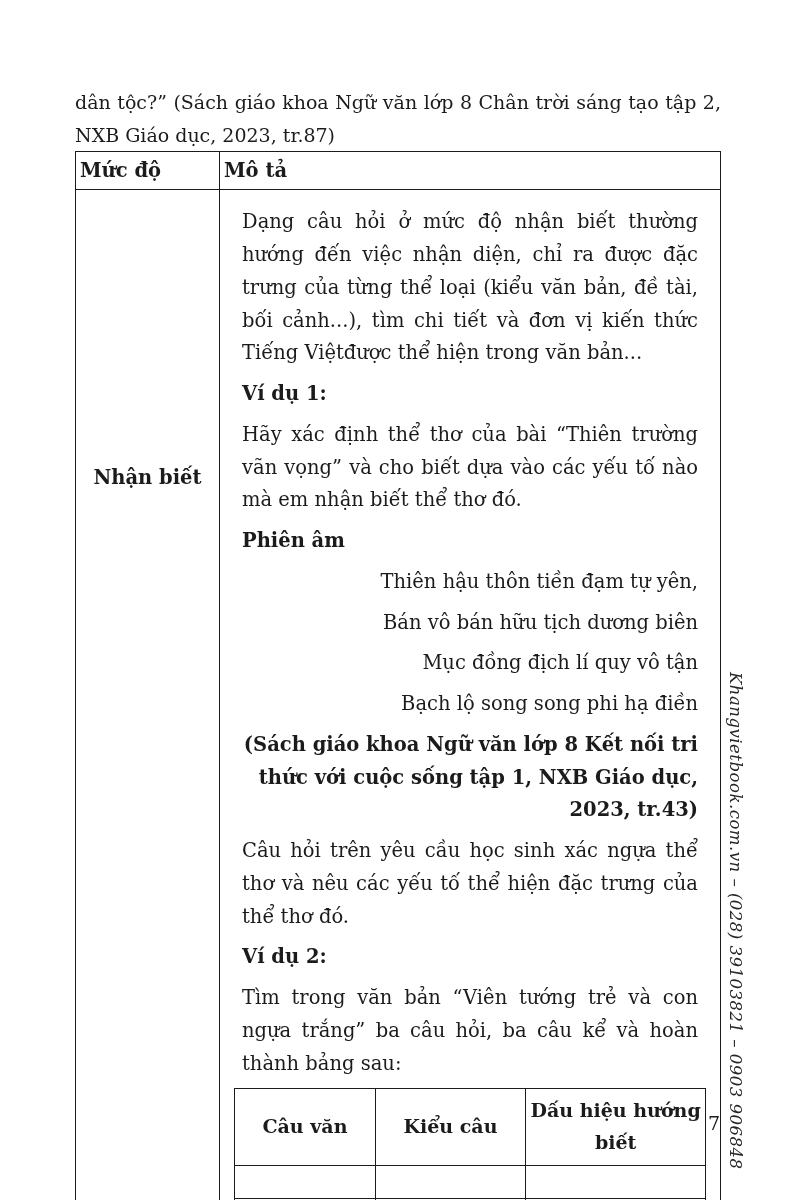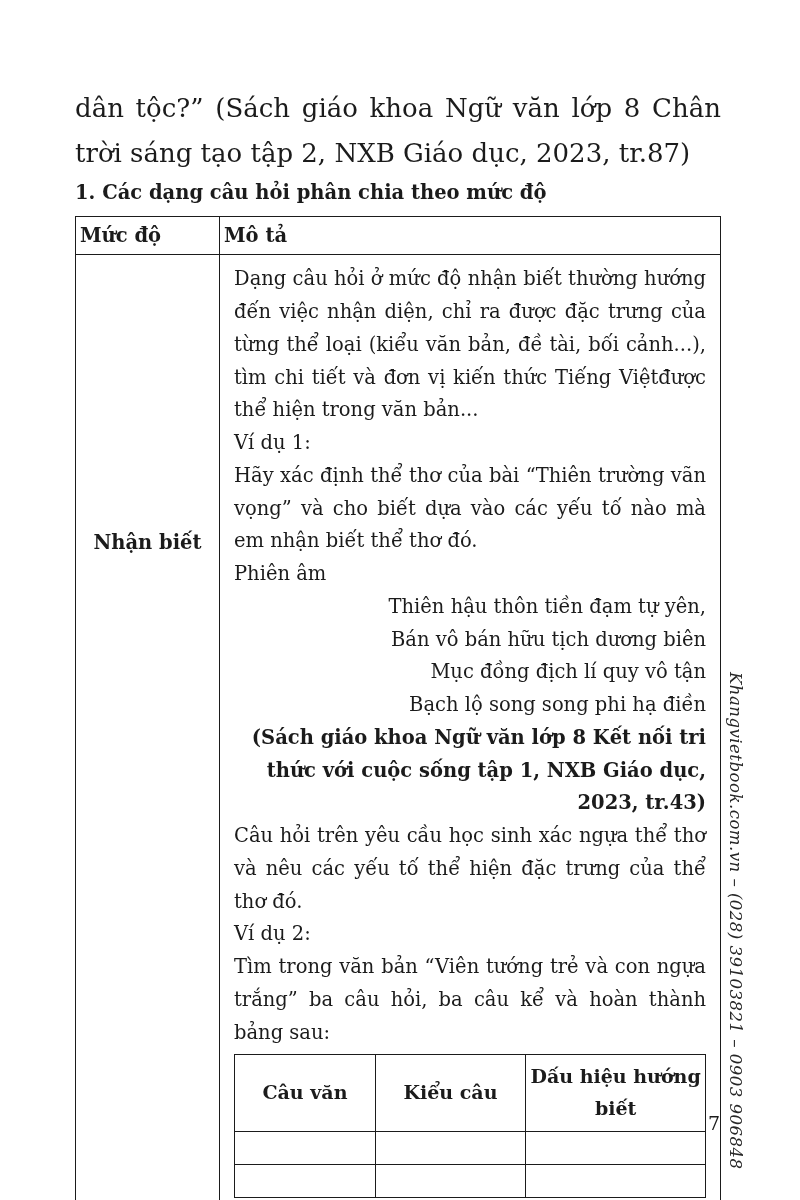--- a/index.html
+++ b/index.html
@@ -20,21 +20,21 @@
     inset: 0;
   }
   .content {
     position: absolute;
     left: 75px;
     top: 86px;
     width: 646px;
   }
   .intro {
     margin: 0;
-    font-size: 26px;
+    font-size: 19px;
     line-height: 1.72;
     text-align: justify;
   }
   .h-ii {
     margin: 16px 0 2px 0;
     font-family: "Liberation Sans", sans-serif;
     font-weight: bold;
     font-size: 20px;
     letter-spacing: 0.2px;
   }
@@ -64,23 +64,23 @@
     text-align: center;
     font-weight: bold;
     font-size: 19.5px;
   }
   td.desc-cell {
     vertical-align: top;
     padding: 8px 14px 10px 14px;
     font-size: 19.5px;
     line-height: 1.68;
   }
-  td.desc-cell p { margin: 0; }
+  td.desc-cell p { margin: 8px; }
   .just { text-align: justify; }
-  .bold { font-weight: normal; }
+  .bold { font-weight: bold; }
   .u { text-underline-offset: 3px; }
   .poem-line { text-align: right; }
   .cite { text-align: right; font-weight: bold; }
   table.inner-table {
     width: 100%;
     border-collapse: collapse;
     table-layout: fixed;
     margin: 5px 0 6px 0;
   }
   table.inner-table th, table.inner-table td {
@@ -118,21 +118,20 @@
   }
 </style>
 </head>
 <body>
 
 <div class="page">
   <div class="content">
 
     <p class="intro">dân tộc?” (Sách giáo khoa Ngữ văn lớp 8 Chân trời sáng tạo tập 2, NXB Giáo dục, 2023, tr.87)</p>
 
-    <h3 class="h-1">1. Các dạng câu hỏi phân chia theo mức độ</h3>
 
     <table class="main-table">
       <tbody>
           <tr>
         <th class="col-level">Mức độ</th>
         <th>Mô tả</th>
       </tr>
       <tr>
         <td class="level-cell">Nhận biết</td>
         <td class="desc-cell">

